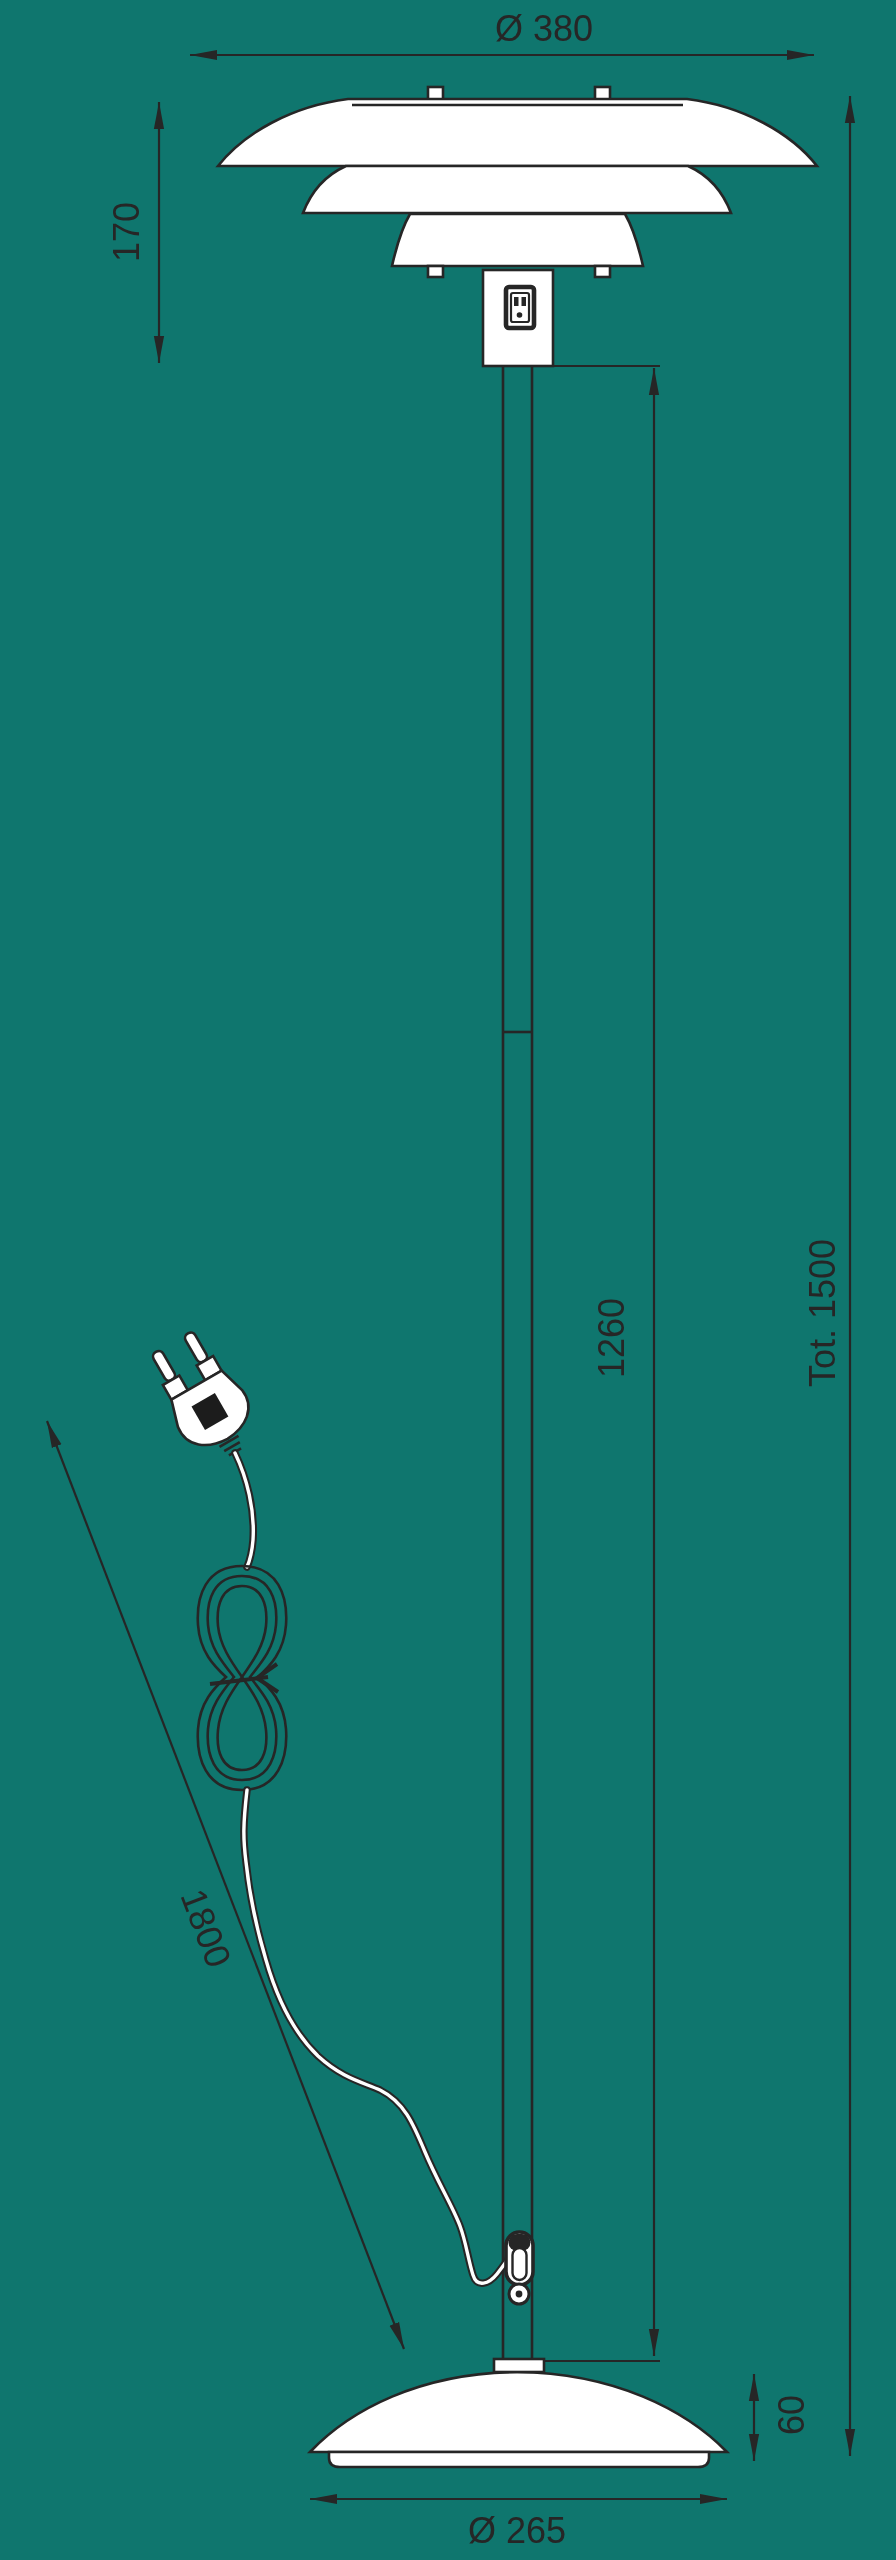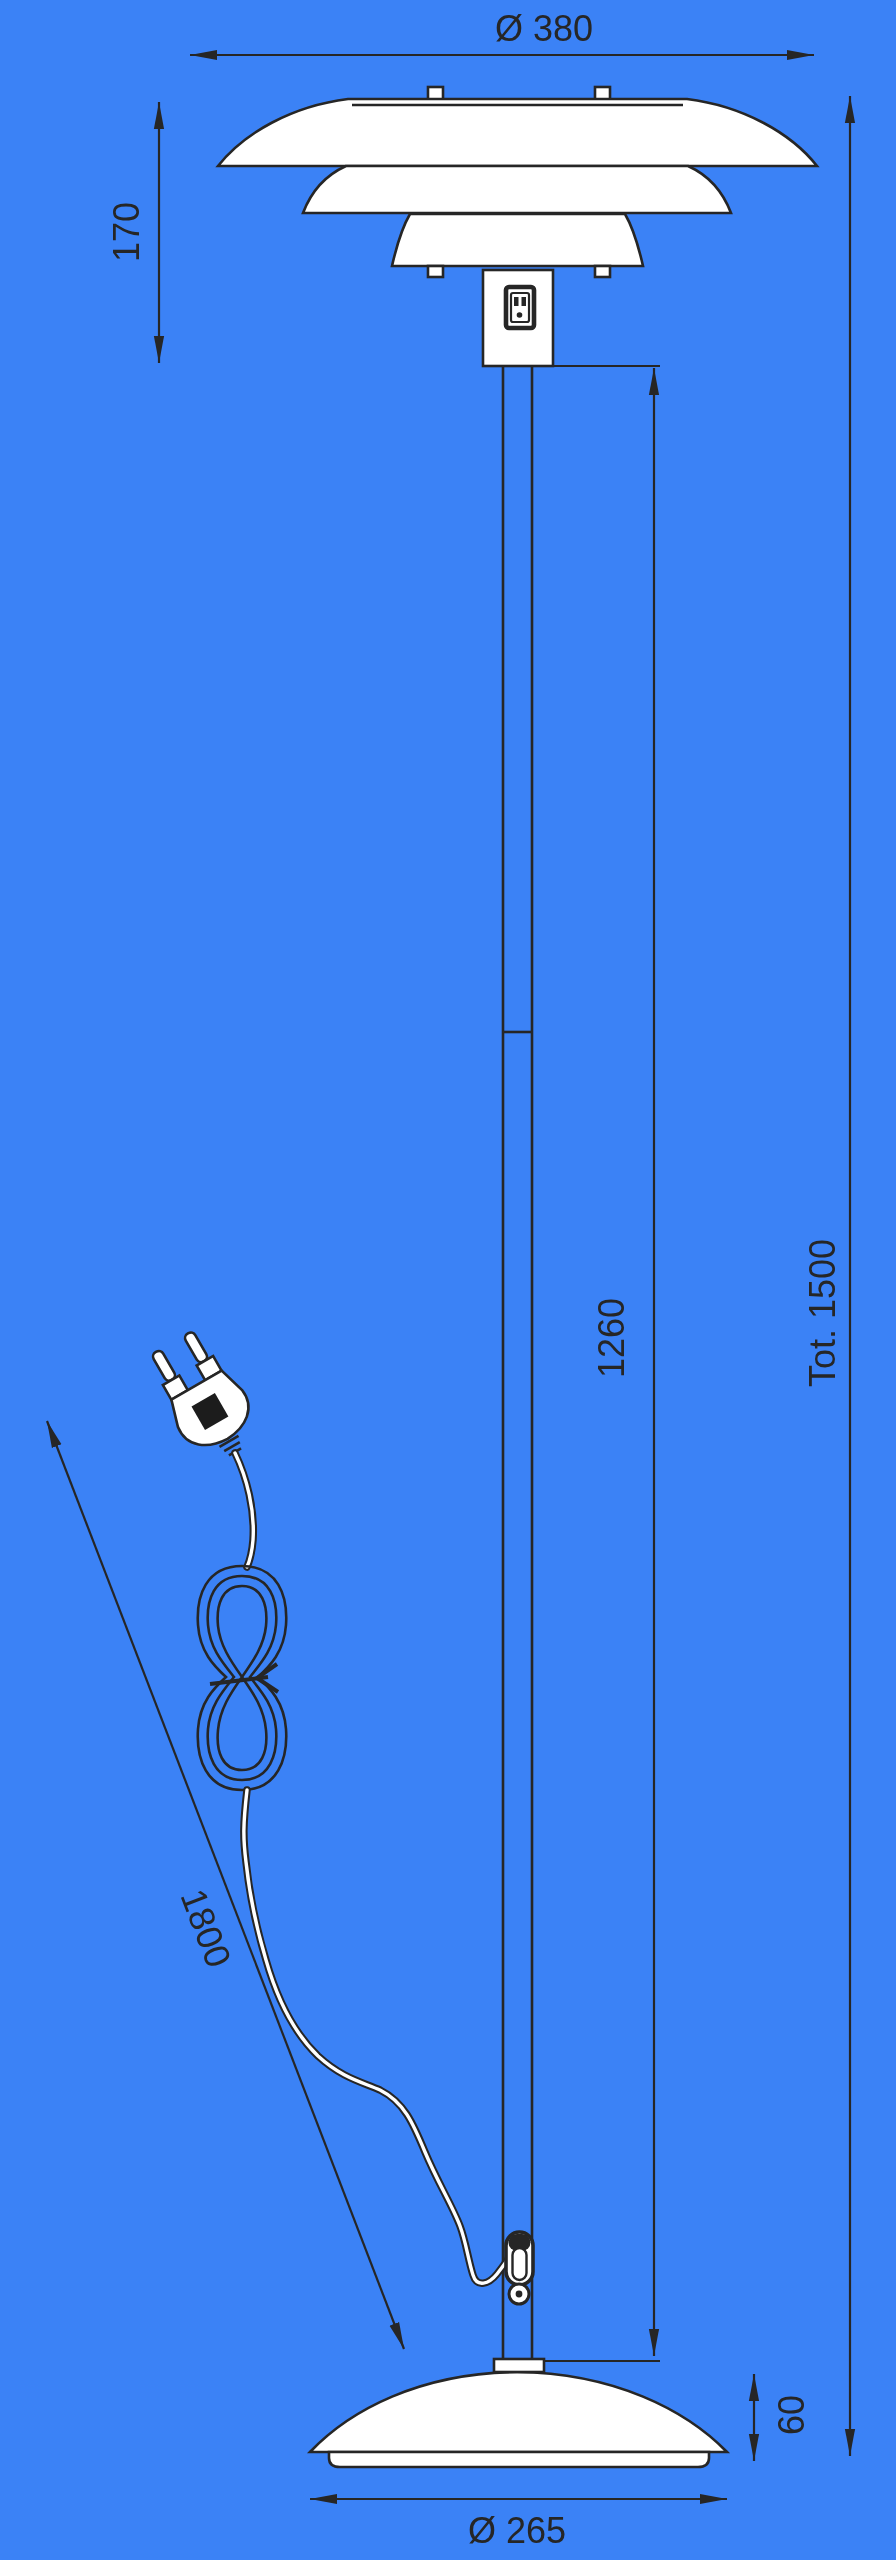--- a/index.html
+++ b/index.html
@@ -1,16 +1,16 @@
 <!DOCTYPE html>
 <html><head>
 <meta charset="utf-8">
 <style>
   html,body{margin:0;padding:0;background:#ffffff;}
-  .canvas{width:896px;height:2560px;background:#3b82f6;position:relative;overflow:hidden;}
+  .canvas{width:896px;height:2560px;background:#0f766e;position:relative;overflow:hidden;}
   svg{display:block;}
   .dim-line{stroke:#262626;stroke-width:2.2;fill:none;}
   .ext-line{stroke:#262626;stroke-width:2;fill:none;}
   .outline{stroke:#262626;stroke-width:2.6;fill:#ffffff;}
   .outline-nf{stroke:#262626;stroke-width:2.6;fill:none;}
   .thick{stroke:#262626;stroke-width:4.6;fill:#ffffff;}
   .cord-outer{stroke:#262626;stroke-width:7.5;fill:none;stroke-linecap:round;}
   .cord-inner{stroke:#ffffff;stroke-width:3.4;fill:none;stroke-linecap:round;}
   .dim-text{font-family:"Liberation Sans","DejaVu Sans",sans-serif;font-size:36px;fill:#262626;}
 </style>

